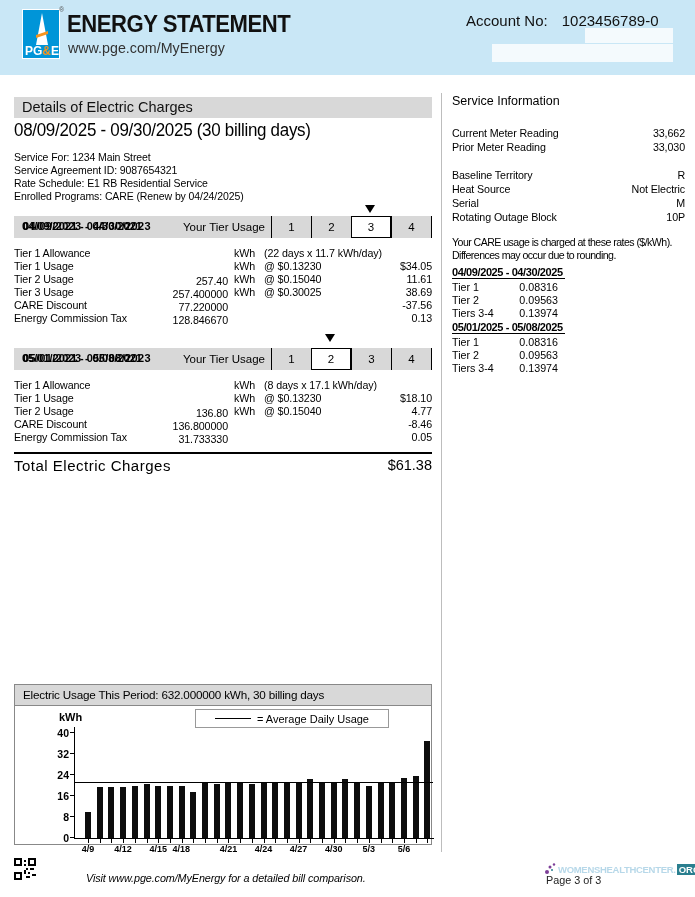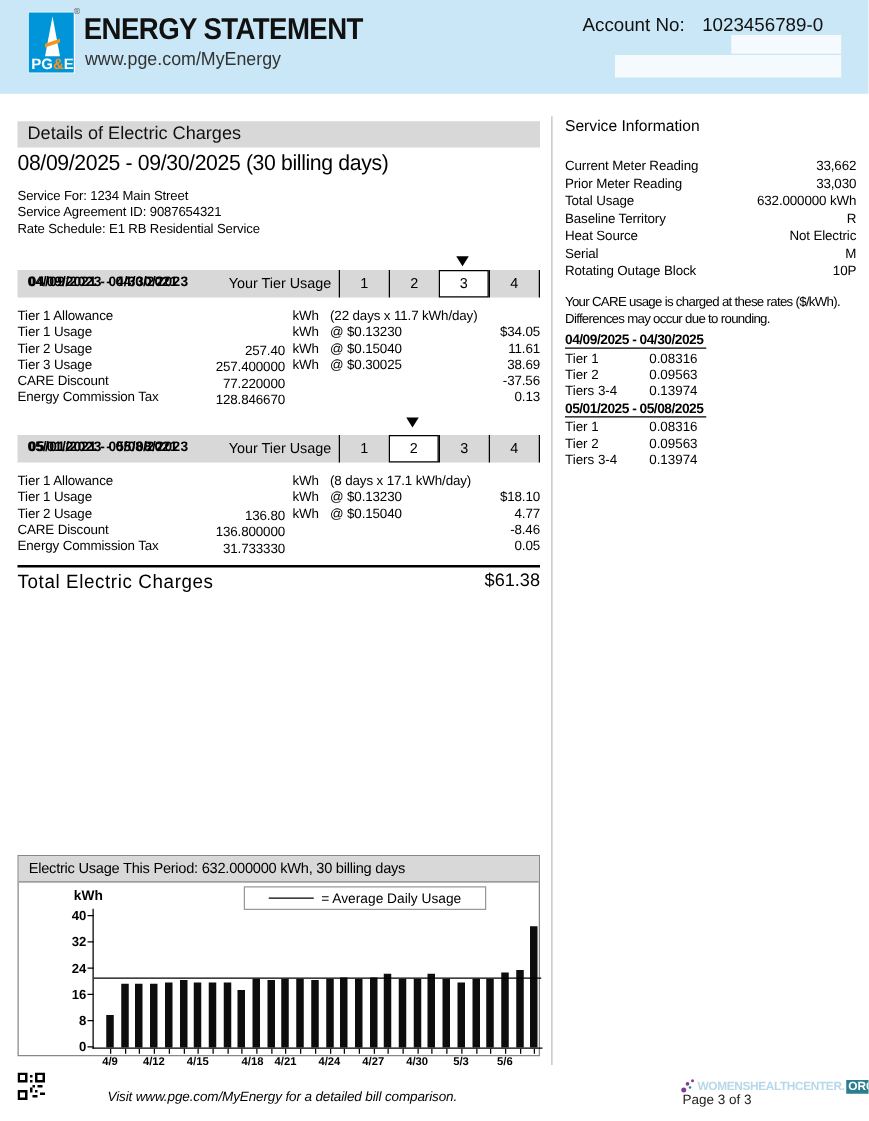--- a/index.html
+++ b/index.html
@@ -109,20 +109,21 @@
     </div>
     <div class="redact1"></div>
     <div class="redact2"></div>
   </div>
 
   <div class="section-bar">Details of Electric Charges</div>
   <div class="period-heading">08/09/2025 - 09/30/2025 (30 billing days)</div>
   <div class="svc" style="top:151px">Service For: 1234 Main Street</div>
   <div class="svc" style="top:164px">Service Agreement ID: 9087654321</div>
   <div class="svc" style="top:177px">Rate Schedule: E1 RB Residential Service</div>
+  <div class="svc" style="top:190px">Enrolled Programs: CARE (Renew by 04/24/2025)</div>
 
   <div class="tier-marker" style="left:365px;top:205px"></div>
   <div class="tier-bar" style="top:216px">
     <div class="tier-dates">
       <span class="layer-a">04/09/2021 - 04/30/2021</span>
       <span class="layer-b">04/09/2023 - 04/30/2023</span>
     </div>
     <div class="tier-usage-label">Your Tier Usage</div>
     <div class="tier-cells">
       <div class="tier-cell">1</div>
@@ -258,24 +259,20 @@
 
   <div class="divider"></div>
   <div class="si-title">Service Information</div>
   <div class="si-row" style="top:126px">
       <span>Current Meter Reading</span>
       <span class="v">33,662</span>
     </div>
   <div class="si-row" style="top:140px">
       <span>Prior Meter Reading</span>
       <span class="v">33,030</span>
-    </div>
-  <div class="si-row" style="top:154px">
-      <span>Total Usage</span>
-      <span class="v">632.000000 kWh</span>
     </div>
   <div class="si-row" style="top:182px">
       <span>Heat Source</span>
       <span class="v">Not Electric</span>
     </div>
   <div class="si-row" style="top:168px">
       <span>Baseline Territory</span>
       <span class="v">R</span>
     </div>
   <div class="si-row" style="top:196px">
@@ -342,21 +339,21 @@
         <div class="xtick" style="left: 71.5px;"></div>
         <div class="bar" style="left: 80.2px; height: 52.5px; background: rgb(13, 13, 13);"></div>
         <div class="xtick" style="left: 83.2px;"></div>
         <div class="xlabel" style="left: 68.2px;">4/15</div>
         <div class="bar" style="left: 91.9px; height: 52.5px; background: rgb(13, 13, 13);"></div>
         <div class="xtick" style="left: 94.9px;"></div>
         <div class="bar" style="left: 103.6px; height: 52.5px; background: rgb(13, 13, 13);"></div>
         <div class="xtick" style="left: 106.6px;"></div>
         <div class="bar" style="left: 115.3px; height: 45.9375px; background: rgb(13, 13, 13);"></div>
         <div class="xtick" style="left: 118.3px;"></div>
-        <div class="xlabel" style="left: 112px;">4/18</div>
+        <div class="xlabel" style="left: 85px; text-align: right;">4/18</div>
         <div class="bar" style="left: 127px; height: 55.125px; background: rgb(13, 13, 13);"></div>
         <div class="xtick" style="left: 130px;"></div>
         <div class="bar" style="left: 138.7px; height: 53.8125px; background: rgb(13, 13, 13);"></div>
         <div class="xtick" style="left: 141.7px;"></div>
         <div class="bar" style="left: 150.4px; height: 55.125px; background: rgb(13, 13, 13);"></div>
         <div class="xtick" style="left: 153.4px;"></div>
         <div class="xlabel" style="left: 138.4px;">4/21</div>
         <div class="bar" style="left: 162.1px; height: 55.125px; background: rgb(13, 13, 13);"></div>
         <div class="xtick" style="left: 165.1px;"></div>
         <div class="bar" style="left: 173.8px; height: 53.8125px; background: rgb(13, 13, 13);"></div>

